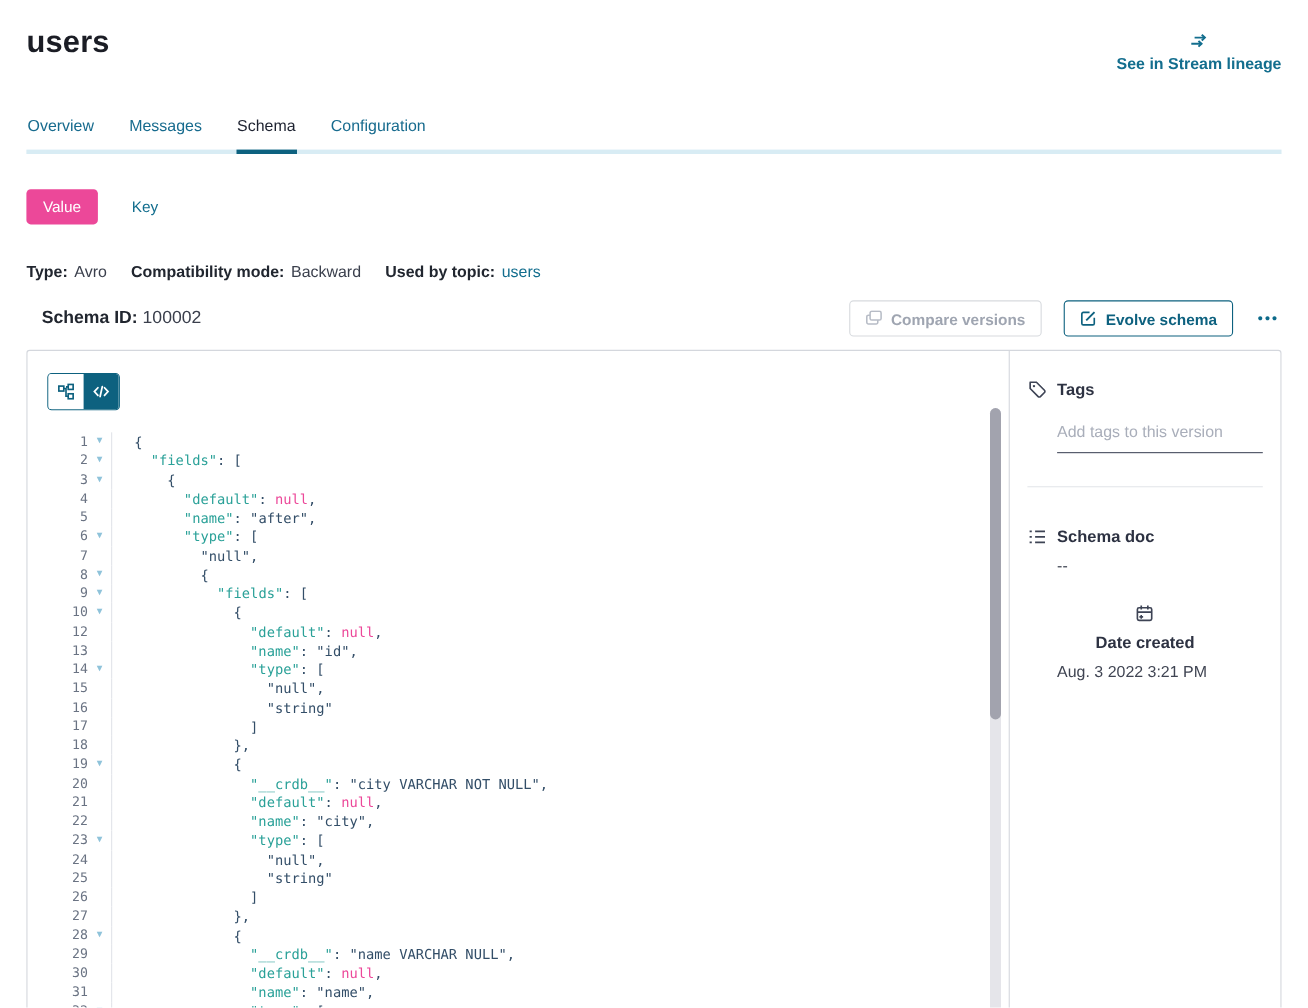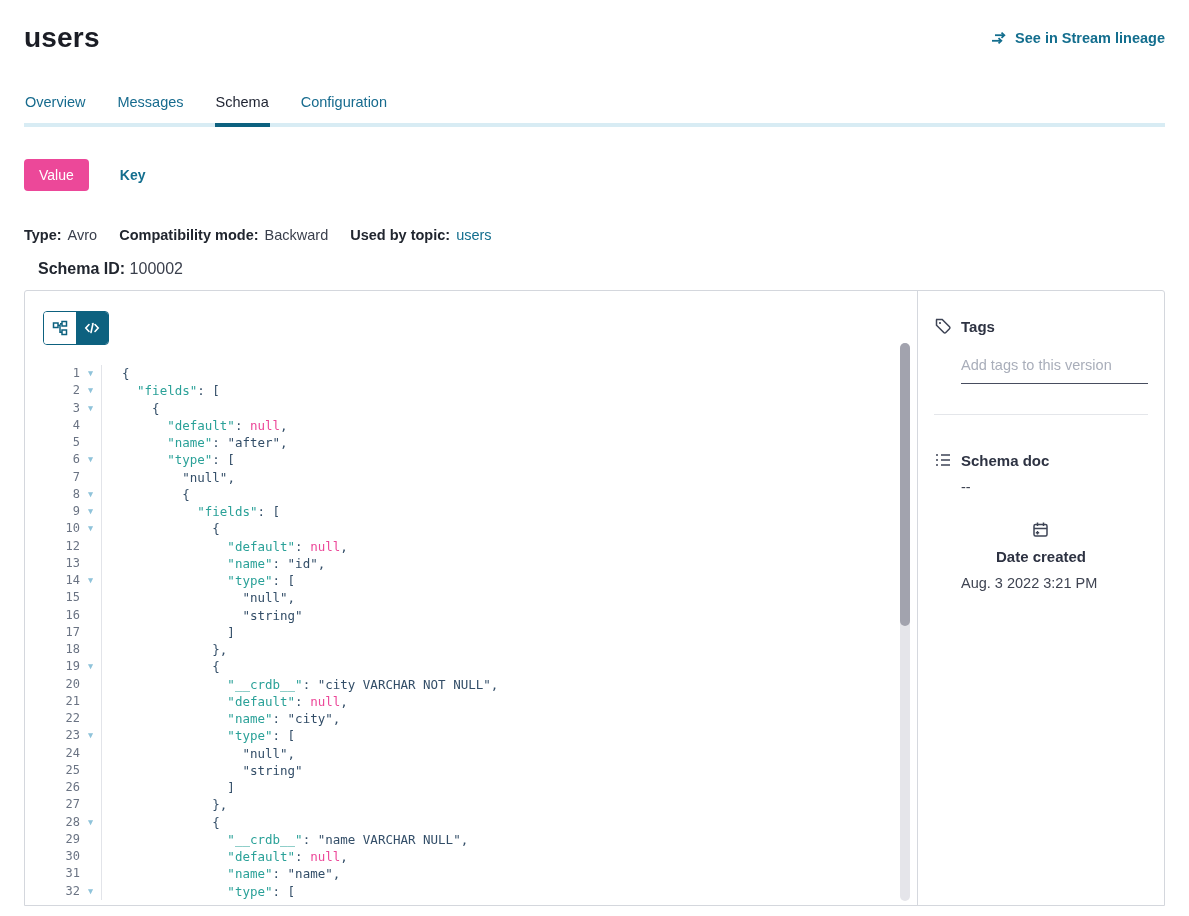--- a/index.html
+++ b/index.html
@@ -4,35 +4,35 @@
 <style>
   * { margin:0; padding:0; box-sizing:border-box; }
   html,body { width:1189px; height:916px; overflow:hidden; background:#ffffff;
     font-family:"Liberation Sans", sans-serif; color:#2b3040; }
   .page { padding:12px 24px; }
 
   
   .hdr { display:flex; justify-content:space-between; align-items:flex-start; padding-top:10px; }
   .title { font-size:28px; font-weight:700; color:#1b1d25; letter-spacing:.2px; }
   .lineage { display:flex; align-items:center; gap:7px; color:#136e8e; font-size:14.5px;
-    font-weight:600; margin-top:8px; cursor:pointer; text-decoration:none; }
+    font-weight:600; margin-top:8px; cursor:pointer; text-decoration:none;flex-direction:column; }
 
   
   .tabs { display:flex; gap:30px; margin-top:40px; border-bottom:4px solid #d8ecf4; }
   .tab { font-size:14.5px; font-weight:500; color:#176b8e; padding:0 1px 13px; cursor:pointer; position:relative; }
   .tab.active { color:#1d2230; }
   .tab.active::after { content:""; position:absolute; left:0; right:0; bottom:-4px; height:4px; background:#0d617f; }
 
   
   .seg { display:flex; align-items:center; gap:16px; margin-top:32px; }
   .seg-btn { height:32px; padding:0 15px; border-radius:4px; font-size:14px; display:flex;
     align-items:center; cursor:pointer; border:none; background:transparent;
     font-family:"Liberation Sans",sans-serif; }
   .seg-btn.active { background:#ec4899; color:#ffffff; }
-  .seg-btn.plain { color:#136e8e; font-weight:700; }
+  .seg-btn.plain { color:#136e8e; font-weight:400; }
 
   
   .meta { display:flex; gap:22px; margin-top:36px; font-size:14.5px; color:#3a3f4c; }
   .meta b { color:#21262f; font-weight:700; }
   .meta .grp { display:flex; gap:6px; }
   .link { color:#136e8e; cursor:pointer; }
 
   
   .vrow { display:flex; align-items:center; margin-top:17px; }
   .select { width:175px; height:36px; border:1px solid #434a5e; border-radius:6px; display:flex;
@@ -131,20 +131,41 @@
     <span class="grp">
       <b>Used by topic:</b>
       <span class="link">users</span>
     </span>
   </div>
 
   <div class="vrow">
     <div class="sid">
       <b>Schema ID:</b>
       <span>100002</span>
+    </div>
+    <div class="right">
+      <button class="btn disabled">
+        <span>
+          <svg width="15" height="15" viewBox="0 0 15 15" fill="none" stroke="#b7bcc6" stroke-width="1.4">
+            <rect x="4" y="1" width="10" height="8" rx="1.5"></rect>
+            <path d="M11 9 v2 a1.5 1.5 0 0 1 -1.5 1.5 H2.5 A1.5 1.5 0 0 1 1 11 V6 a1.5 1.5 0 0 1 1.5 -1.5 H4"></path>
+          </svg>
+        </span>
+        <span>Compare versions</span>
+      </button>
+      <button class="btn outline">
+        <span>
+          <svg width="15" height="15" viewBox="0 0 15 15" fill="none" stroke="#0d617f" stroke-width="1.5">
+            <path d="M8.5 2 H2.8 A1.3 1.3 0 0 0 1.5 3.3 V12 a1.3 1.3 0 0 0 1.3 1.3 H11.5 A1.3 1.3 0 0 0 12.8 12 V6.8"></path>
+            <path d="M5.5 9.3 L13 1.8" stroke-width="1.7"></path>
+          </svg>
+        </span>
+        <span>Evolve schema</span>
+      </button>
+      <span class="more">•••</span>
     </div>
   </div>
 
   <div class="panel">
 
     <div class="code-pane">
       <div class="view-toggle">
         <button class="vt-btn">
           <span>
             <svg width="16" height="16" viewBox="0 0 16 16" fill="none" stroke="#0d617f" stroke-width="1.5">

